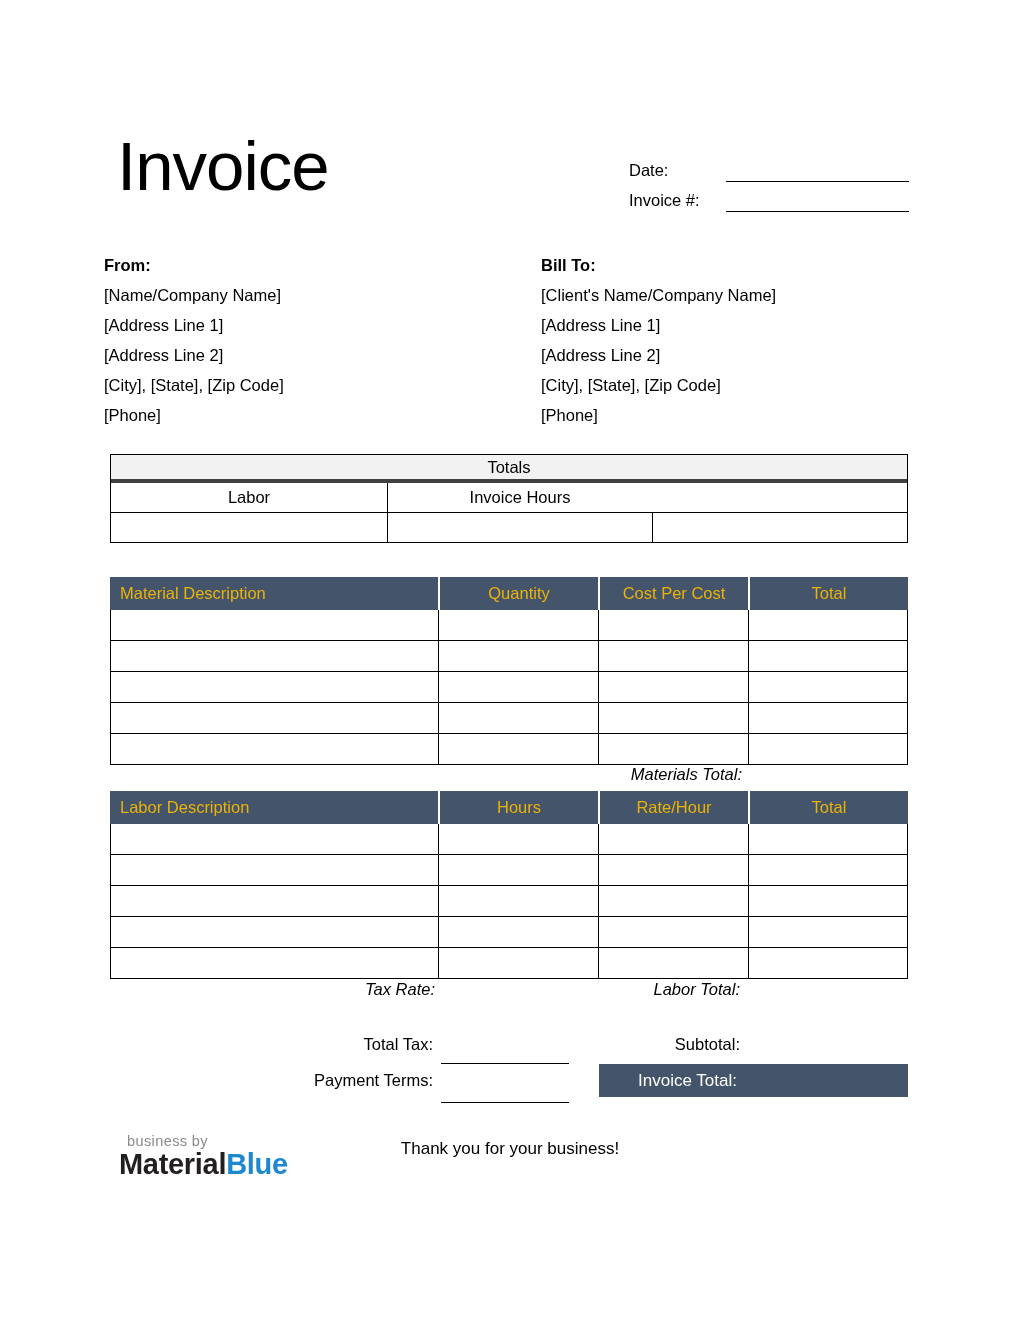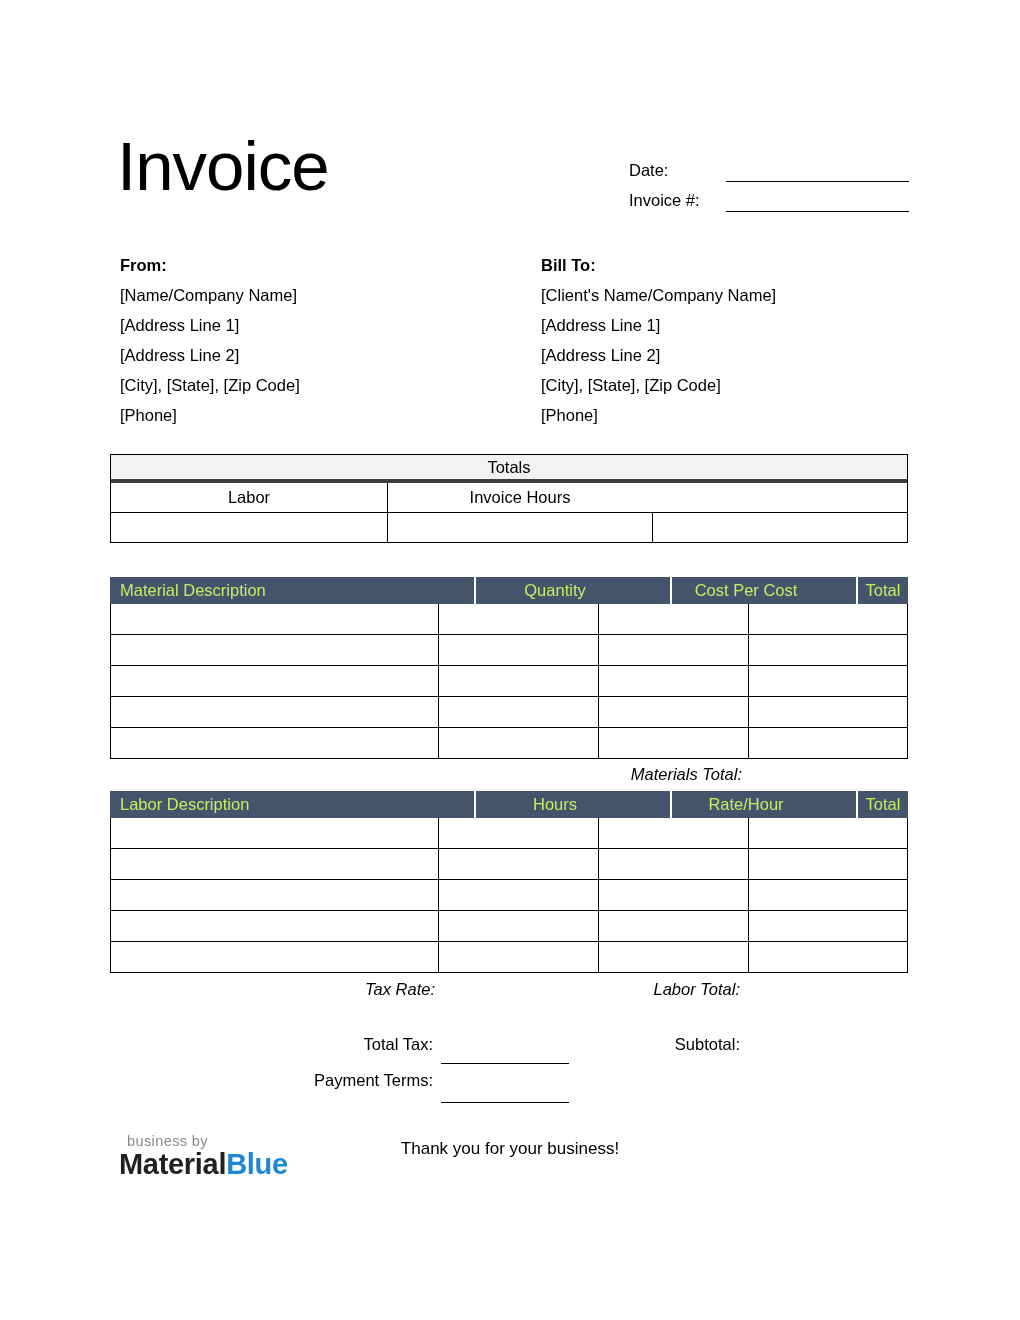--- a/index.html
+++ b/index.html
@@ -17,41 +17,41 @@
   
   .hdr-label { font-size:16.5px; line-height:20px; }
   .date-label { left:629px; top:160px; }
   .invno-label { left:629px; top:190px; }
   .fill-line { border-bottom:1.5px solid #000; height:18px; }
   .date-line { left:726px; top:164px; width:183px; }
   .invno-line { left:726px; top:194px; width:183px; }
 
   
   .addr { top:250px; font-size:16.5px; line-height:30px; }
-  .addr-from { left:120px; }
+  .addr-from { left:104px; }
   .addr-bill { left:541px; }
   .addr .lbl { font-weight:700; }
 
   
   .totals-table { left:110px; top:454px; width:798px; border:1px solid #000; background:#fff; }
   .totals-title {
     height:28px; background:var(--totals-header-gray,#F2F2F2); border-bottom:4px solid #404040;
     display:flex; align-items:center; justify-content:center; font-size:16.5px;
   }
   .totals-row { display:grid; grid-template-columns:276px 265px 1fr; }
   .totals-row.head { height:30px; border-bottom:1px solid #000; }
   .totals-row.vals { height:29px; }
   .totals-row > div { display:flex; align-items:center; justify-content:center; font-size:16.5px; }
   .totals-row > div + div { border-left:1px solid #000; }
 
   
   .item-table { left:110px; width:798px; }
   .item-head {
     display:grid; grid-template-columns:328px 160px 150px 1fr;
-    height:27px; background:var(--table-header-blue,#44546A); color:#bef264;gap:36px;
+    height:33px; background:var(--table-header-blue,#44546A); color:#eab308;
   }
   .item-head > div { display:flex; align-items:center; justify-content:center; font-size:16.5px; }
   .item-head > div:first-child { justify-content:flex-start; padding-left:10px; }
   .item-head > div + div { border-left:2px solid #fff; }
   .item-body { border-left:1px solid #000; border-right:1px solid #000; background:#fff; }
   .item-row { display:grid; grid-template-columns:327px 160px 150px 1fr; height:31px; border-bottom:1px solid #000; }
   .item-row > div + div { border-left:1px solid #000; }
 
   .mat-table { top:577px; }
   .lab-table { top:791px; }
@@ -210,18 +210,19 @@
   </div>
 
   <div class="abs ital labor-total">Labor Total:</div>
   <div class="abs ital tax-rate">Tax Rate:</div>
 
   <div class="abs sum-label total-tax">Total Tax:</div>
   <div class="abs sum-label subtotal">Subtotal:</div>
   <div class="abs fill-line tax-line"></div>
   <div class="abs sum-label payment-terms">Payment Terms:</div>
   <div class="abs fill-line terms-line"></div>
+  <div class="abs invoice-total-box">Invoice Total:</div>
 
   <div class="abs powered-by">business by</div>
   <div class="abs brand"><span class="b1">Material</span><span class="b2">Blue</span></div>
   <div class="abs thank-you">Thank you for your business!</div>
 
 </div>
 
 </body></html>

